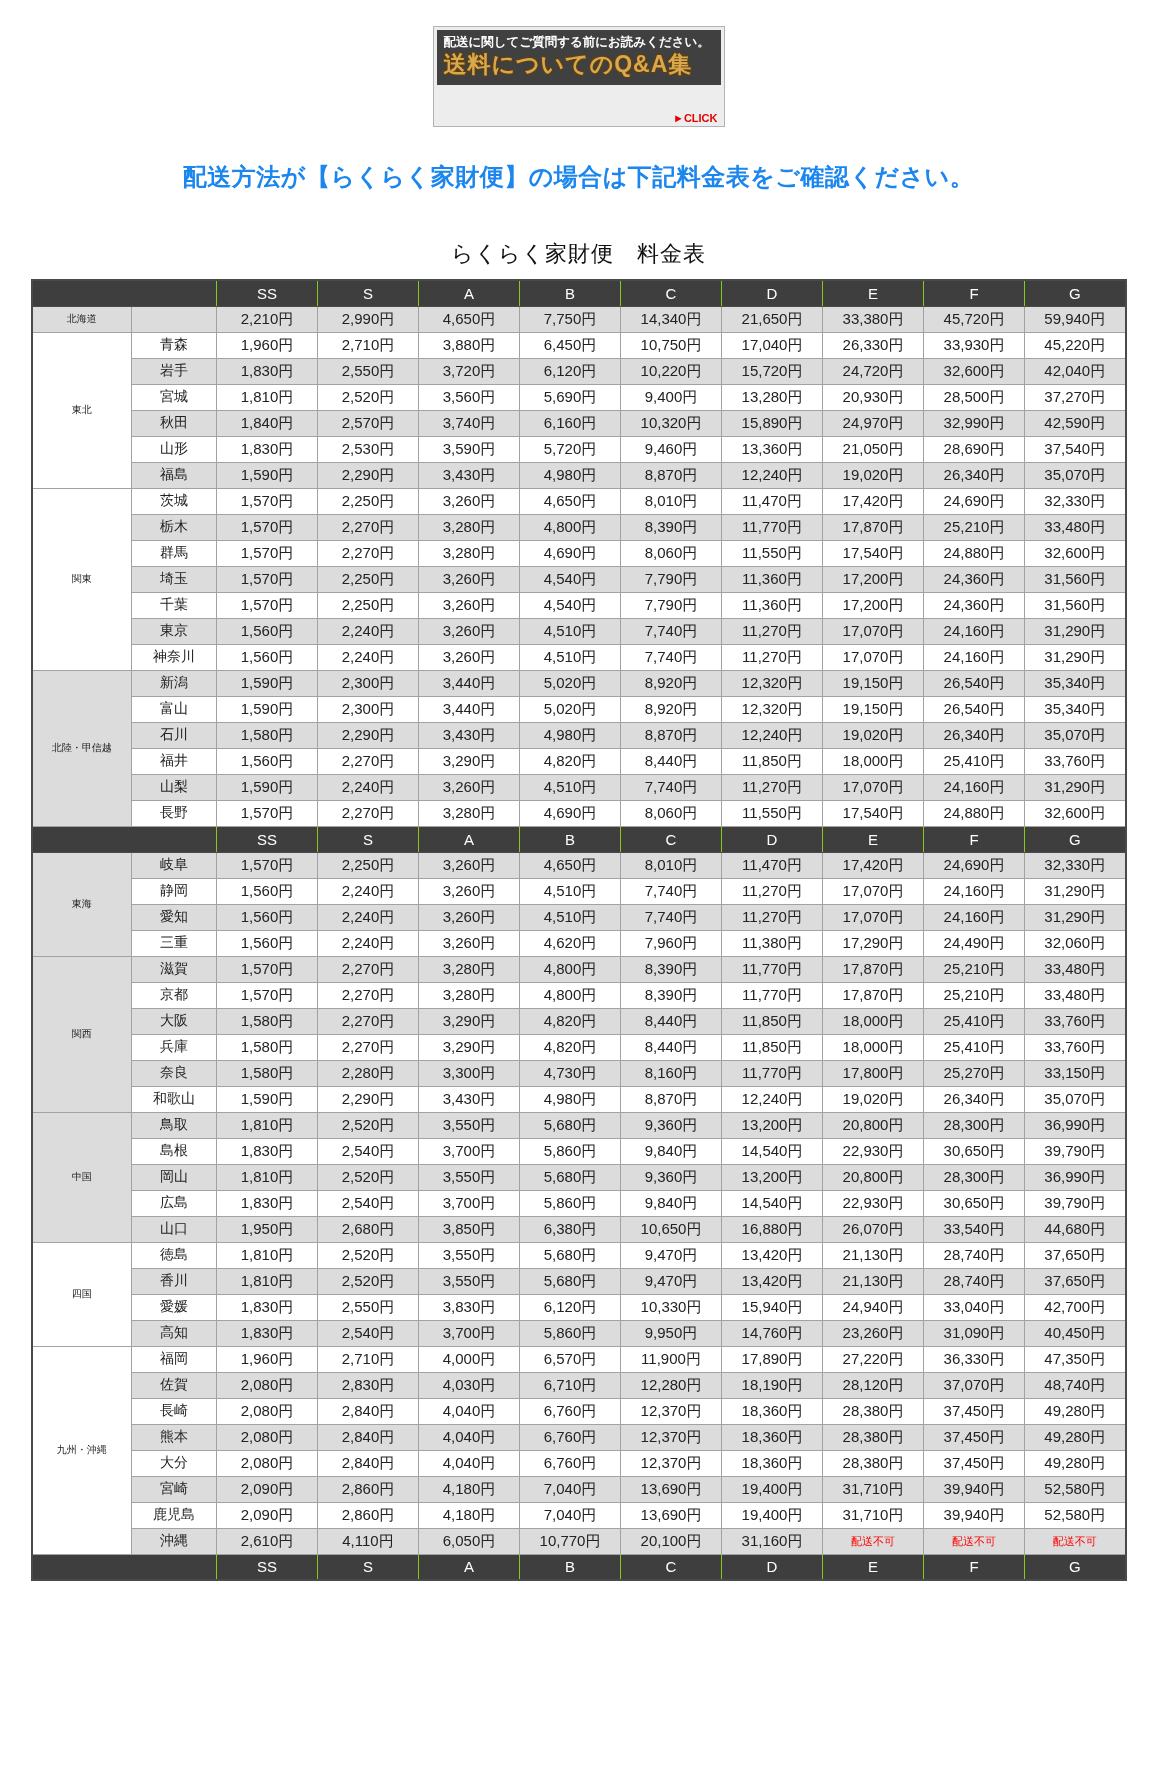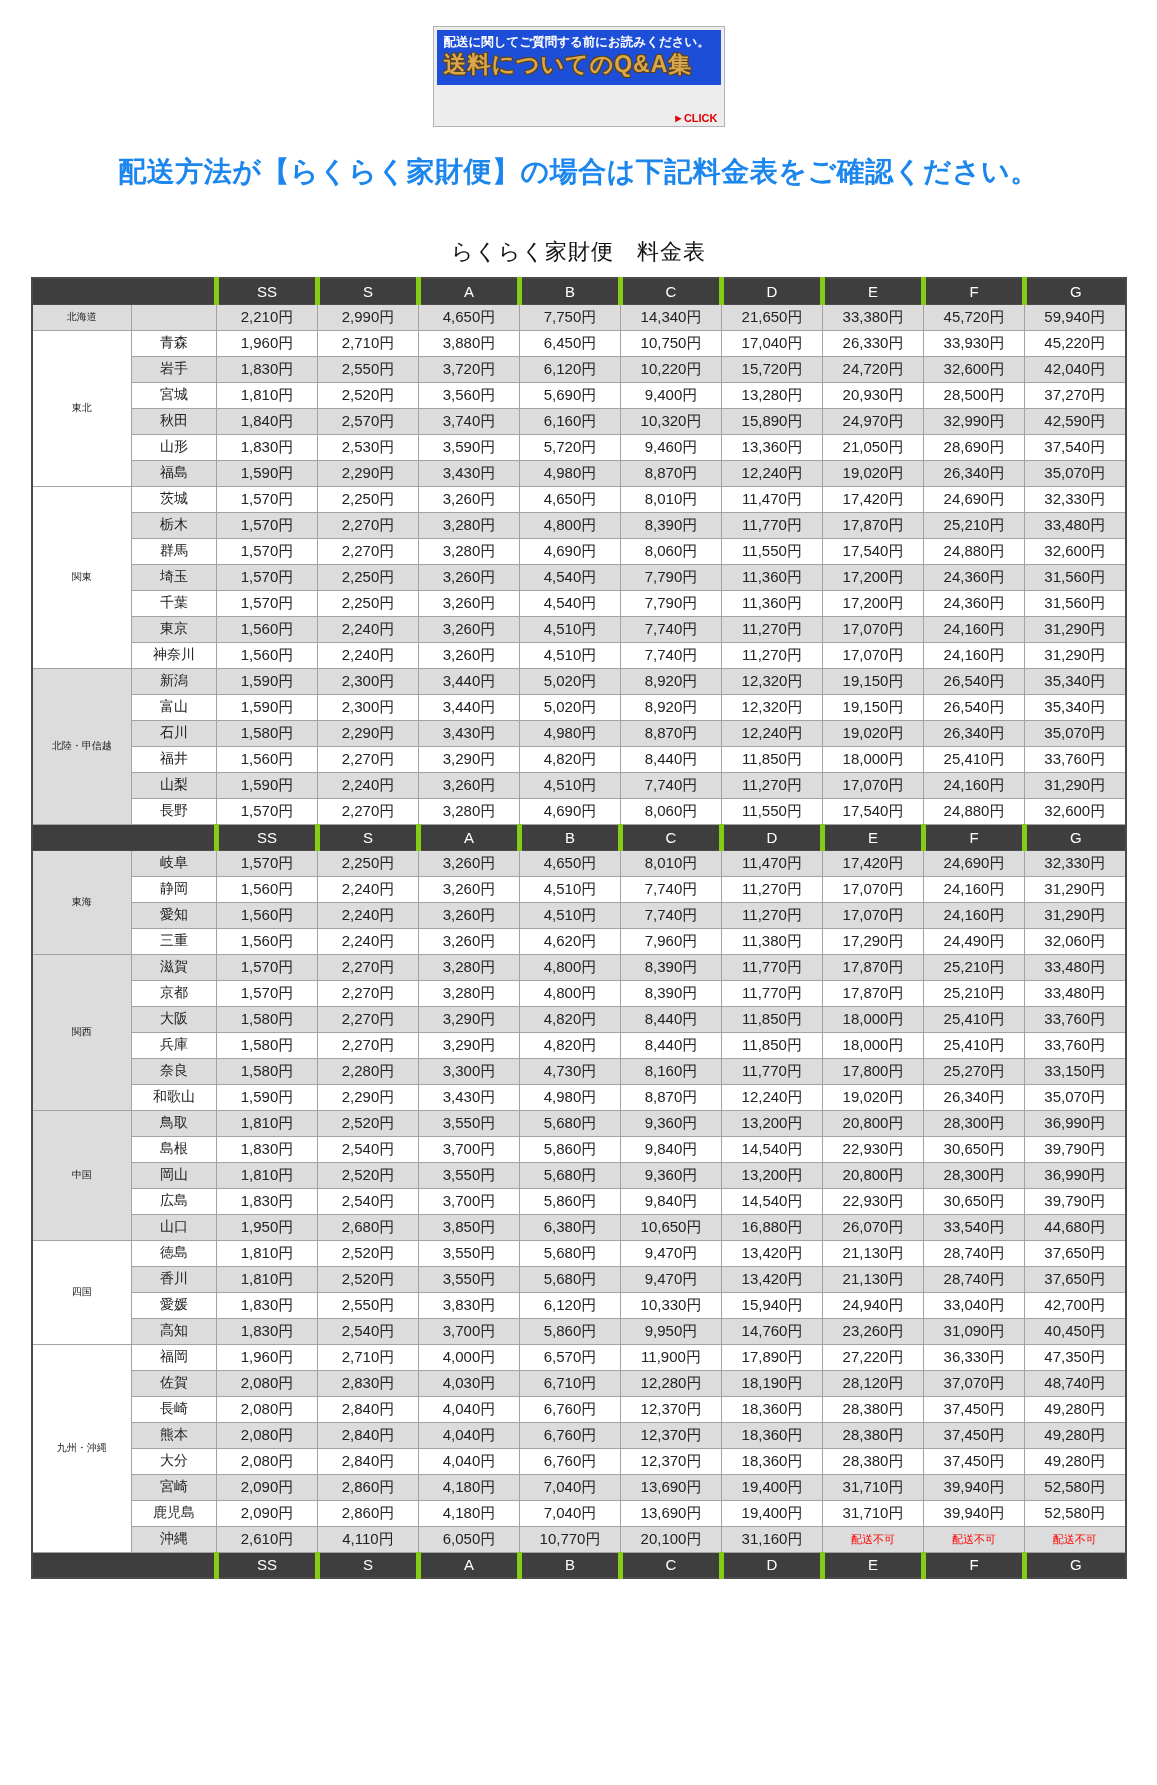--- a/index.html
+++ b/index.html
@@ -1,35 +1,35 @@
 <!DOCTYPE html>
 <html><head>
 <meta charset="utf-8">
 <style>
   html,body{margin:0;padding:0;background:#ffffff;}
   body{width:1157px;min-height:1785px;font-family:"Liberation Sans","DejaVu Sans",sans-serif;color:#222;}
 
   
   .banner{width:292px;margin:26px auto 0;background:#ededed;border:1px solid #b3b3b3;padding:3px 3px 1px;position:relative;box-sizing:border-box;cursor:pointer;}
-  .banner-black{background:#1d4ed8;padding:5px 7px 8px;}
+  .banner-black{background:#404040;padding:5px 7px 8px;}
   .banner-l1{color:#ffffff;font-size:12.5px;font-weight:bold;white-space:nowrap;line-height:1.25;}
   .banner-l2{color:#d9a84e;font-size:23px;font-weight:bold;white-space:nowrap;line-height:1.15;letter-spacing:1px;
              text-shadow:-1px -1px 0 #5e4012,1px -1px 0 #5e4012,-1px 1px 0 #5e4012,1px 1px 0 #5e4012;}
   .banner-click{display:block;text-align:right;color:#e30000;font-size:11px;font-weight:bold;line-height:13px;padding-right:3px;margin-top:27px;}
 
   
-  .page-heading{margin-top:26px;text-align:center;font-size:28px;font-weight:bold;color:#1b86ee;letter-spacing:0.5px;font-family:Liberation Mono, monospace;}
+  .page-heading{margin-top:34px;text-align:center;font-size:24px;font-weight:bold;color:#1b86ee;letter-spacing:0.5px;font-family:Liberation Mono, monospace;}
   .table-title{margin:46px 0 10px;text-align:center;font-size:22px;font-weight:normal;color:#111;letter-spacing:1px;}
 
   
   table.price{border-collapse:collapse;table-layout:fixed;width:1094px;margin:0 auto;border:2px solid #4a4a4a;}
   .price th,.price td{height:26px;padding:0 4px;text-align:center;vertical-align:middle;white-space:nowrap;overflow:hidden;box-sizing:border-box;}
 
   .head-row th{background:#3e3e3e;color:#ffffff;font-weight:normal;font-size:15px;
-               border-left:5px solid #84cc16;border-top:1px solid #4a4a4a;border-bottom:1px solid #4a4a4a;}
+               border-left:1px solid #84cc16;border-top:1px solid #4a4a4a;border-bottom:1px solid #4a4a4a;}
   .head-row th.corner{border-left:none;}
 
   .price td{border:1px solid #a2a2a2;font-size:15px;}
   tr.white td{background:#ffffff;}
   tr.gray td{background:#dcdcdc;}
   td.pref{font-size:14px;}
   td.region{background:#f7f7f7;font-size:10px;}
   tr.group-start td{border-top:1px solid #4f4f4f;}
   td.val.na{color:#ff0000;font-size:11px;}
 </style>

